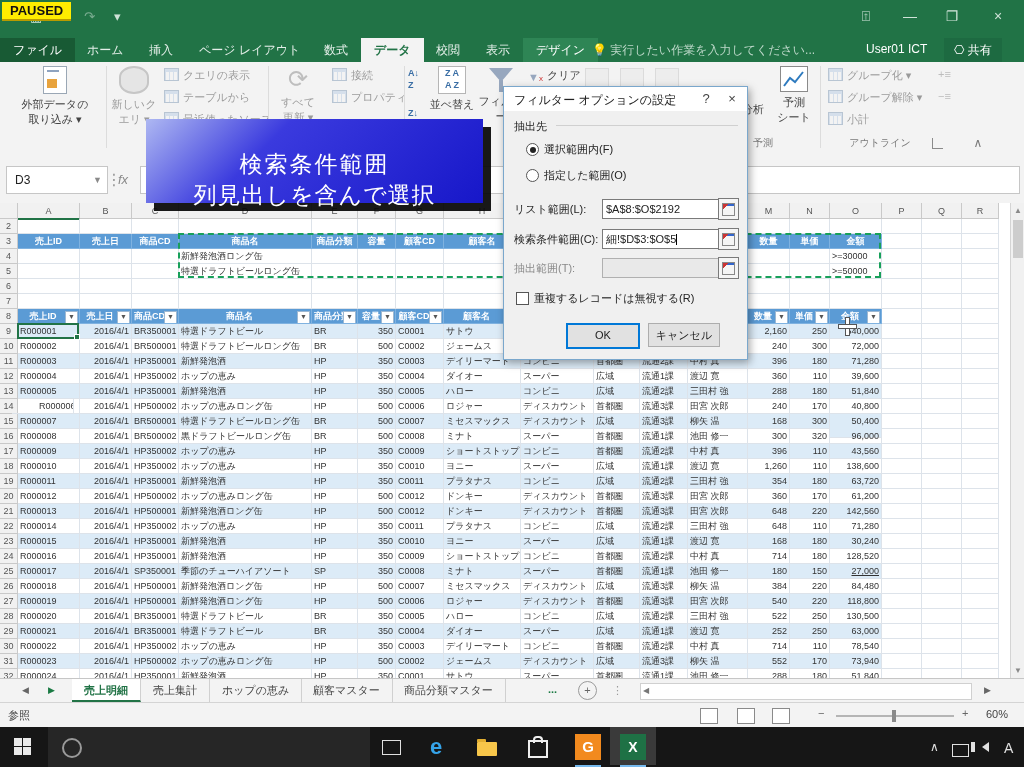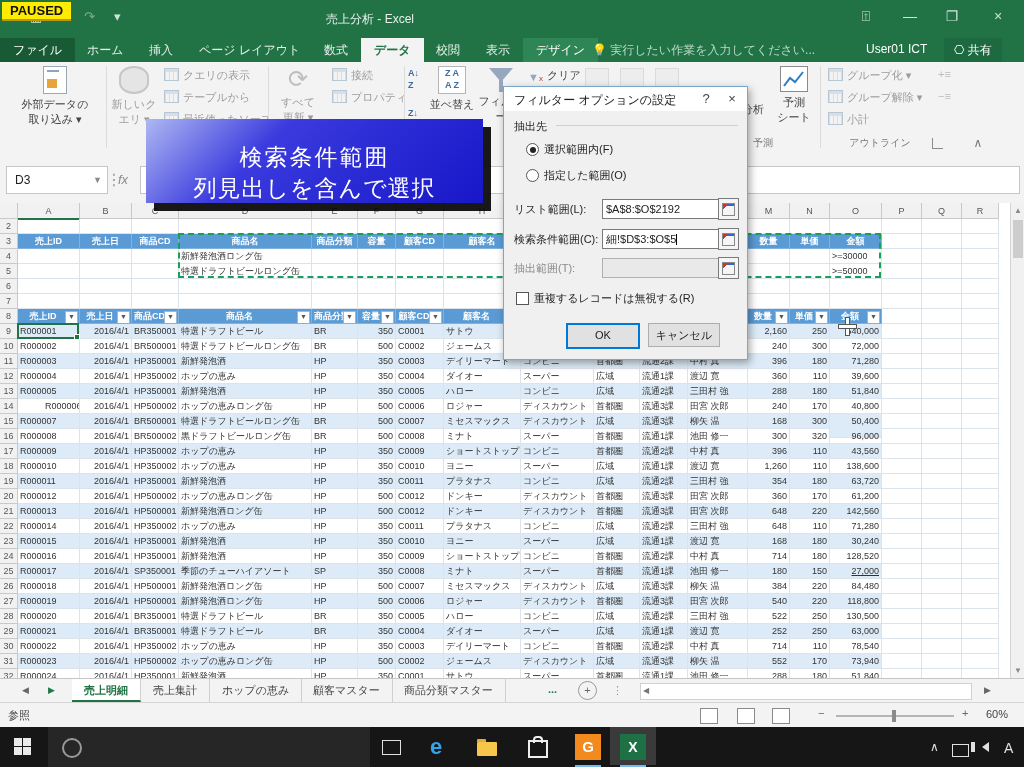--- a/index.html
+++ b/index.html
@@ -94,21 +94,21 @@
   .chk{position:absolute;width:11px;height:11px;border:1px solid #555;background:#fff;}
   .dbtn{position:absolute;width:70px;height:22px;background:#e1e1e1;border:1px solid #adadad;
         text-align:center;line-height:22px;font-size:11px;color:#222;}
   .dbtn.def{border:2px solid #0078d7;line-height:20px;}
   .caret{display:inline-block;width:1px;height:11px;background:#000;vertical-align:-2px;}
   .grpline{position:absolute;height:1px;background:#d0d0d0;}
   
   #bigtip{left:146px;top:119px;width:337px;height:84px;z-index:40;
           background:linear-gradient(135deg,#aeb8f2 0%,#3a3ade 35%,#1717c9 100%);
           box-shadow:8px 8px 0 rgba(5,5,5,.92);text-align:center;color:#fff;}
-  #bigtip .l1{margin-top:23px;font-size:23px;letter-spacing:2px;}
+  #bigtip .l1{margin-top:30px;font-size:23px;letter-spacing:2px;}
   #bigtip .l2{font-size:23px;letter-spacing:1px;}
   
   #tabbar{left:0;top:678px;width:1024px;height:24px;background:#f3f3f3;border-top:1px solid #c6c6c6;font-size:11px;}
   .navarr{position:absolute;top:6px;color:#666;font-size:9px;}
   .stab{position:absolute;top:0;height:23px;line-height:23px;padding:0 12px;color:#444;border-right:1px solid #d0d0d0;}
   .stab.active{background:#fff;color:#217346;font-weight:bold;border-bottom:2px solid #217346;box-sizing:border-box;}
   #hscroll{position:absolute;left:640px;top:4px;width:330px;height:15px;background:#fff;border:1px solid #d0d0d0;}
   
   #status{left:0;top:702px;width:1024px;height:25px;background:#f3f3f3;border-top:1px solid #d4d4d4;font-size:11px;color:#444;}
   .view-ic{position:absolute;top:5px;width:16px;height:14px;border:1px solid #8a8a8a;background:#fff;}
@@ -142,21 +142,20 @@
   #cursor .c{position:absolute;left:8px;top:8px;width:3px;height:3px;background:#fff;}
 </style>
 </head>
 <body>
 
 <div class="abs" id="titlebar">
   <span class="abs qat" style="left:30px;">▥</span>
   <span class="abs qat" style="left:56px;">↶</span>
   <span class="abs qat" style="left:84px;opacity:.5;">↷</span>
   <span class="abs qat" style="left:114px;">▾</span>
-  <span class="abs" id="win-title">売上分析 - Excel</span>
   <span class="abs winctl" style="left:852px;">⍐</span>
   <span class="abs winctl" style="left:896px;">—</span>
   <span class="abs winctl" style="left:938px;">❐</span>
   <span class="abs winctl" style="left:984px;">×</span>
 </div>
 <div class="abs" id="paused">PAUSED</div>
 
 <div class="abs" id="tabrow">
     <div class="rtab file" style="left: 0px; width: auto;">ファイル</div>
     <div class="rtab" style="left: 74px; width: auto;">ホーム</div>
@@ -963,21 +962,21 @@
     <div class="cell band num" style="left: 358px; top: 181px; width: 38px; height: 15px;">350</div>
     <div class="cell band" style="left: 396px; top: 181px; width: 48px; height: 15px;">C0005</div>
     <div class="cell band" style="left: 444px; top: 181px; width: 77px; height: 15px;">ハロー</div>
     <div class="cell band" style="left: 521px; top: 181px; width: 73px; height: 15px;">コンビニ</div>
     <div class="cell band" style="left: 594px; top: 181px; width: 46px; height: 15px;">広域</div>
     <div class="cell band" style="left: 640px; top: 181px; width: 48px; height: 15px;">流通2課</div>
     <div class="cell band" style="left: 688px; top: 181px; width: 60px; height: 15px;">三田村 強</div>
     <div class="cell band num" style="left: 748px; top: 181px; width: 42px; height: 15px;">288</div>
     <div class="cell band num" style="left: 790px; top: 181px; width: 40px; height: 15px;">180</div>
     <div class="cell band num" style="left: 830px; top: 181px; width: 52px; height: 15px;">51,840</div>
-    <div class="cell" style="left: 18px; top: 196px; width: 62px; height: 15px; padding-left: 27px;">R000006</div>
+    <div class="cell" style="left: 12px; top: 196px; width: 62px; height: 15px; padding-left: 27px;">R000006</div>
     <div class="cell num" style="left: 80px; top: 196px; width: 52px; height: 15px;">2016/4/1</div>
     <div class="cell" style="left: 132px; top: 196px; width: 47px; height: 15px;">HP500002</div>
     <div class="cell" style="left: 179px; top: 196px; width: 133px; height: 15px;">ホップの恵みロング缶</div>
     <div class="cell" style="left: 312px; top: 196px; width: 46px; height: 15px;">HP</div>
     <div class="cell num" style="left: 358px; top: 196px; width: 38px; height: 15px;">500</div>
     <div class="cell" style="left: 396px; top: 196px; width: 48px; height: 15px;">C0006</div>
     <div class="cell" style="left: 444px; top: 196px; width: 77px; height: 15px;">ロジャー</div>
     <div class="cell" style="left: 521px; top: 196px; width: 73px; height: 15px;">ディスカウント</div>
     <div class="cell" style="left: 594px; top: 196px; width: 46px; height: 15px;">首都圏</div>
     <div class="cell" style="left: 640px; top: 196px; width: 48px; height: 15px;">流通3課</div>

